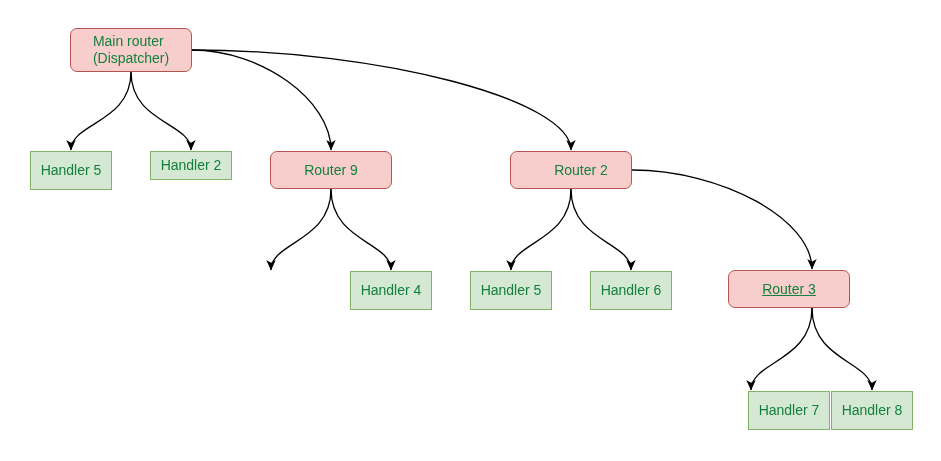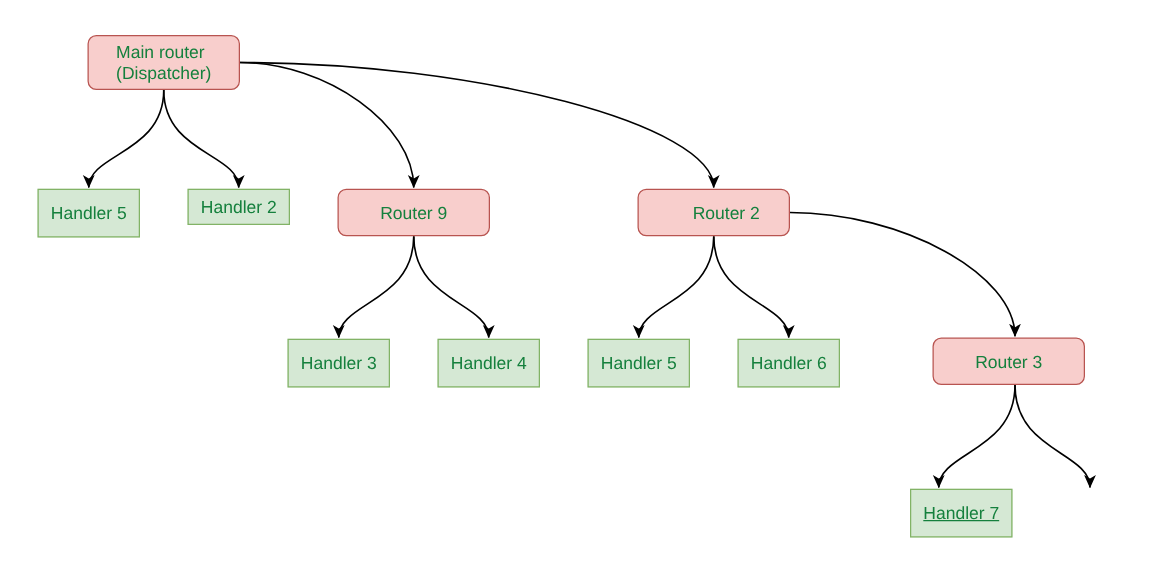--- a/index.html
+++ b/index.html
@@ -78,31 +78,31 @@
     </div>
     <div class="node handler" style="left: 150px; top: 151px; width: 82px; height: 29px; background: rgb(213, 232, 212); border: 1px solid rgb(130, 179, 102);">
       <span>Handler 2</span>
     </div>
     <div class="node router" style="left: 270px; top: 151px; width: 122px; height: 38px; background: rgb(248, 206, 204); border: 1px solid rgb(184, 84, 80);">
       <span>Router 9</span>
     </div>
     <div class="node router" style="left: 510px; top: 151px; width: 122px; height: 38px; background: rgb(248, 206, 204); border: 1px solid rgb(184, 84, 80); padding-left: 20px;">
       <span>Router 2</span>
     </div>
-    <div class="node handler" style="left: 230px; top: 271px; width: 82px; height: 39px; background: rgb(213, 232, 212); border: 1px solid rgb(130, 179, 102);">
-      <span>Handler 3</span>
-    </div>
     <div class="node handler" style="left: 350px; top: 271px; width: 82px; height: 39px; background: rgb(213, 232, 212); border: 1px solid rgb(130, 179, 102);">
       <span>Handler 4</span>
     </div>
     <div class="node handler" style="left: 470px; top: 271px; width: 82px; height: 39px; background: rgb(213, 232, 212); border: 1px solid rgb(130, 179, 102);">
       <span>Handler 5</span>
     </div>
     <div class="node handler" style="left: 590px; top: 271px; width: 82px; height: 39px; background: rgb(213, 232, 212); border: 1px solid rgb(130, 179, 102);">
       <span>Handler 6</span>
     </div>
-    <div class="node router" style="left: 746px; top: 270px; width: 122px; height: 38px; background: rgb(248, 206, 204); border: 1px solid rgb(184, 84, 80);">
+    <div class="node router" style="left: 728px; top: 270px; width: 122px; height: 38px; background: rgb(248, 206, 204); border: 1px solid rgb(184, 84, 80); text-decoration: underline;">
       <span>Router 3</span>
     </div>
-    <div class="node handler" style="left: 728px; top: 391px; width: 82px; height: 39px; background: rgb(213, 232, 212); border: 1px solid rgb(130, 179, 102); text-decoration: underline;">
+    <div class="node handler" style="left: 748px; top: 391px; width: 82px; height: 39px; background: rgb(213, 232, 212); border: 1px solid rgb(130, 179, 102);">
       <span>Handler 7</span>
+    </div>
+    <div class="node handler" style="left: 831px; top: 391px; width: 82px; height: 39px; background: rgb(213, 232, 212); border: 1px solid rgb(130, 179, 102);">
+      <span>Handler 8</span>
     </div>
   </div>
 
 </body></html>

